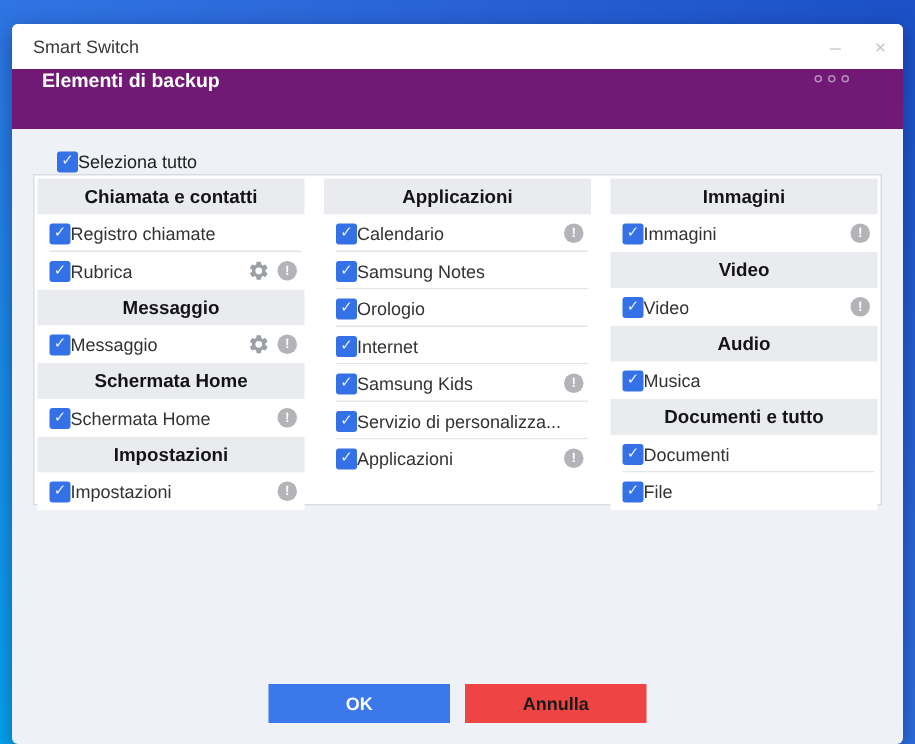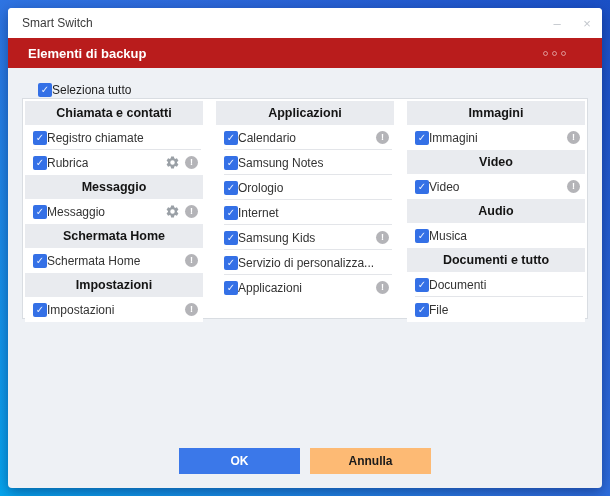--- a/index.html
+++ b/index.html
@@ -8,21 +8,21 @@
     font-family: "Liberation Sans", "DejaVu Sans", sans-serif;
     overflow: hidden;
   }
   .desktop {
     position: relative;
     width: 610px; height: 496px;
     background: linear-gradient(225deg, #1b50c6 0%, #2d69da 38%, #2f74e2 55%, #06a6ee 100%);
   }
   .window {
     position: absolute;
-    left: 8px; top: 8px;
+    left: 8px; top: 16px;
     width: 594px; height: 480px;
     background: #eef1f5;
     border-radius: 4px;
     overflow: hidden;
     box-shadow: 0 4px 14px rgba(0,20,70,.45);
     display: flex;
     flex-direction: column;
   }
   
   .titlebar {
@@ -36,23 +36,23 @@
   .titlebar .title { font-size: 12px; color: #3a3a3a; }
   .titlebar .controls { margin-left: auto; display: flex; height: 100%; }
   .ctrl-btn {
     width: 30px; height: 100%;
     display: flex; align-items: center; justify-content: center;
     color: #c2c6cc; font-size: 13px;
     cursor: default;
   }
   
   .app-header {
-    height: 30px;
-    background: #b91c1c;
-    display: flex; align-items: center;
+    height: 40px;
+    background: #701a75;
+    display: flex; align-items: flex-start;
     padding: 0 16px 0 20px;
     flex: 0 0 auto;
   }
   .app-header .header-title { color: #ffffff; font-size: 13px; font-weight: bold; }
   .menu-dots { margin-left: auto; display: flex; gap: 4px; align-items: center; padding: 4px 20px 4px 4px; }
   .menu-dots i {
     width: 5px; height: 5px; border-radius: 50%;
     border: 1px solid rgba(255,255,255,.5);
     display: block;
   }
@@ -128,21 +128,21 @@
     display: flex; justify-content: center; gap: 10px;
   }
   .btn {
     width: 121px; height: 26px;
     border: none;
     font-family: inherit;
     font-size: 12px; font-weight: bold;
     cursor: default;
   }
   .btn-primary { background: #3b78e9; color: #ffffff; }
-  .btn-secondary { background: #fdba74; color: #1a1a1a; }
+  .btn-secondary { background: #ef4444; color: #1a1a1a; }
 </style>
 </head>
 <body>
 
 <div class="desktop">
   <div class="window">
 
     <div class="titlebar">
       <span class="title">Smart Switch</span>
       <span class="controls">

